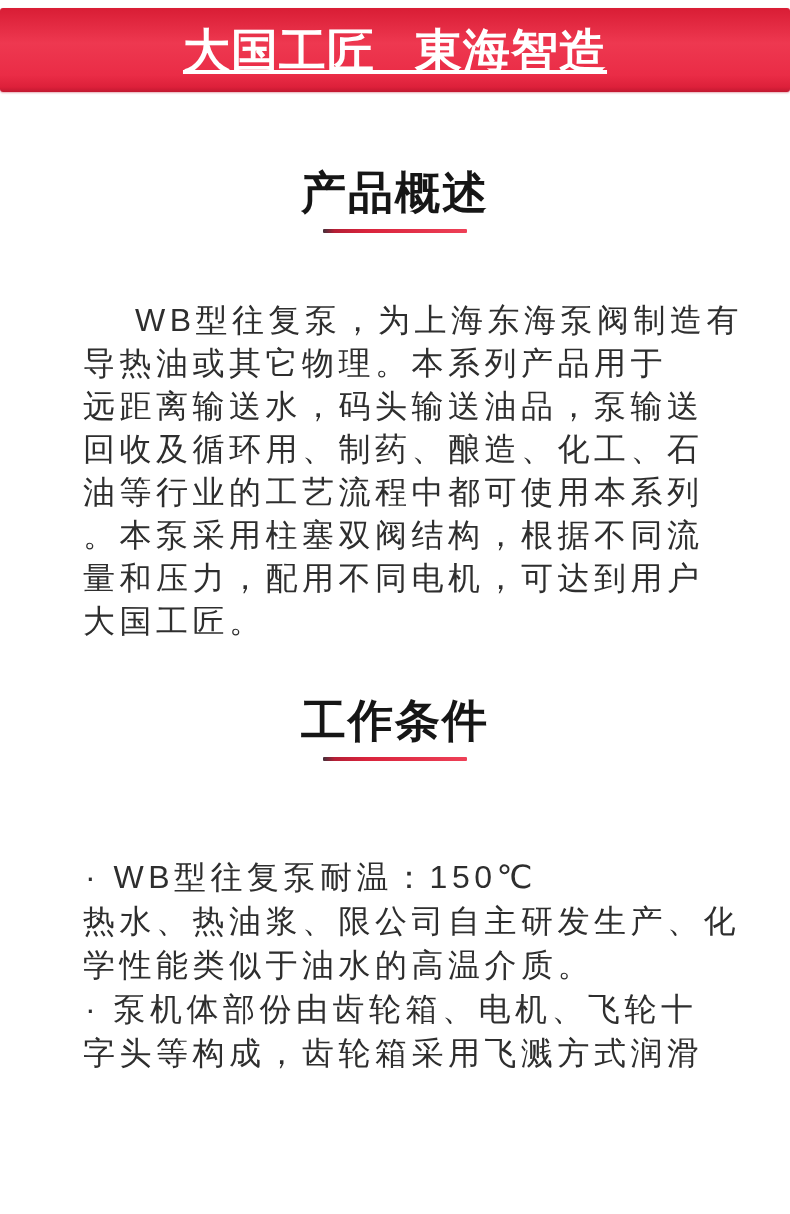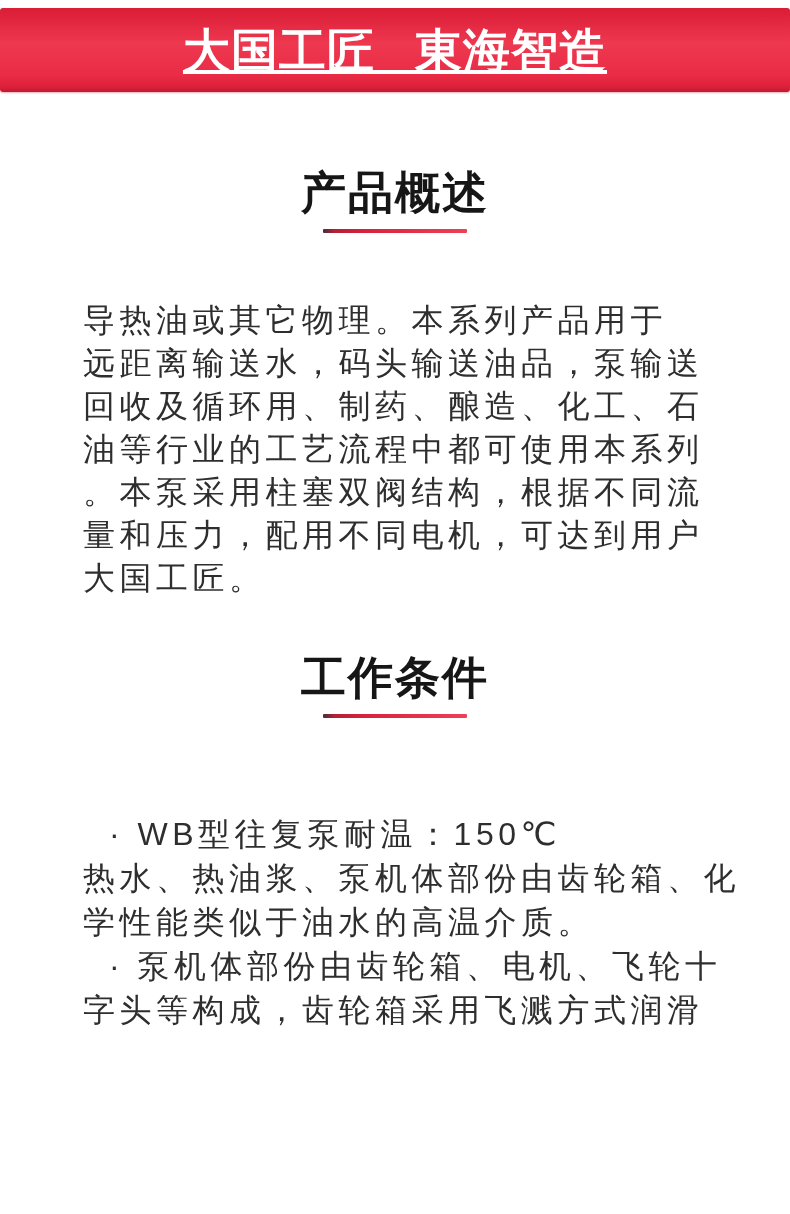--- a/index.html
+++ b/index.html
@@ -78,44 +78,45 @@
     margin-top: 94px;
     padding-left: 83px;
     color: #2e2e2e;
   }
   .list-line {
     font-size: 32px;
     line-height: 44px;
     letter-spacing: 4.5px;
     white-space: nowrap;
   }
-  .list-line.bullet { padding-left: 2px; margin-left: 24px; }
+  .list-line.bullet { padding-left: 2px; }
 </style>
 </head>
 <body>
 
 <div class="banner">
   <div class="banner-title">大国工匠 東海智造</div>
 </div>
 
 <div class="section-title first">产品概述</div>
 <div class="title-underline"></div>
 
 <div class="para-block">
+  <div class="para-line indent">WB型往复泵，为上海东海泵阀制造有</div>
   <div class="para-line">导热油或其它物理。本系列产品用于</div>
   <div class="para-line">远距离输送水，码头输送油品，泵输送</div>
   <div class="para-line">回收及循环用、制药、酿造、化工、石</div>
   <div class="para-line">油等行业的工艺流程中都可使用本系列</div>
   <div class="para-line">。本泵采用柱塞双阀结构，根据不同流</div>
   <div class="para-line">量和压力，配用不同电机，可达到用户</div>
   <div class="para-line">大国工匠。</div>
 </div>
 
 <div class="section-title second">工作条件</div>
 <div class="title-underline"></div>
 
 <div class="list-block">
   <div class="list-line bullet">· WB型往复泵耐温：150℃</div>
-  <div class="list-line">热水、热油浆、泵机体部份由齿轮箱、化</div>
+  <div class="list-line">热水、热油浆、限公司自主研发生产、化</div>
   <div class="list-line">学性能类似于油水的高温介质。</div>
   <div class="list-line bullet">· 泵机体部份由齿轮箱、电机、飞轮十</div>
   <div class="list-line">字头等构成，齿轮箱采用飞溅方式润滑</div>
 </div>
 
 </body></html>

